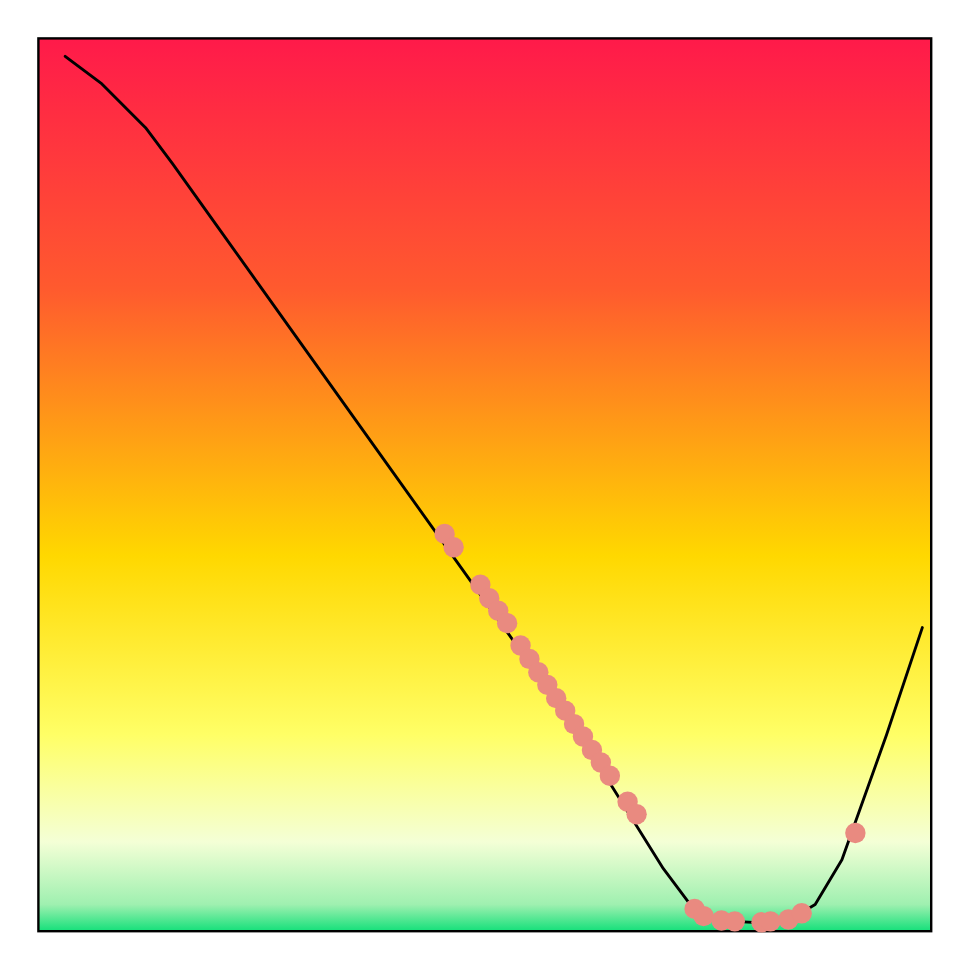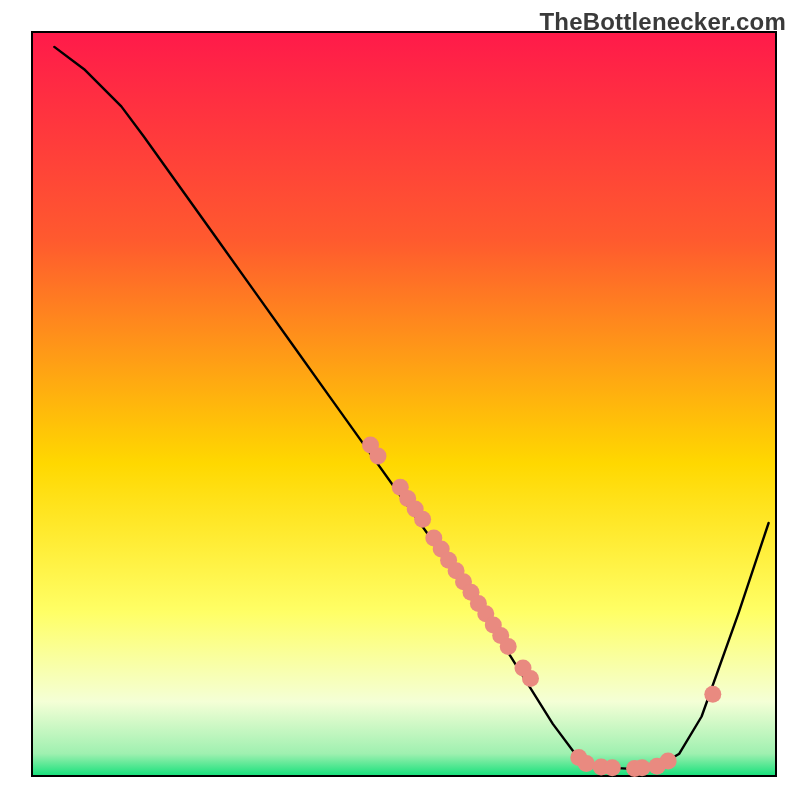--- a/index.html
+++ b/index.html
@@ -26,21 +26,20 @@
     z-index: 5;
   }
   svg {
     display: block;
   }
 </style>
 </head>
 <body>
 
 <div class="chart-wrap">
-  <div class="watermark">TheBottlenecker.com</div>
   <svg id="chart-svg" width="800" height="800" viewBox="0 0 800 800">
     <defs>
       <linearGradient id="bg-grad" x1="0" y1="0" x2="0" y2="1">
         <stop id="g0" offset="0%" stop-color="#ff1a4a"></stop>
         <stop id="g1" offset="28%" stop-color="#ff5a2e"></stop>
         <stop id="g2" offset="58%" stop-color="#ffd800"></stop>
         <stop id="g3" offset="78%" stop-color="#ffff66"></stop>
         <stop id="g4" offset="90%" stop-color="#f4ffd6"></stop>
         <stop id="g5" offset="97%" stop-color="#9ff0b0"></stop>
         <stop id="g6" offset="100%" stop-color="#14e07a"></stop>

